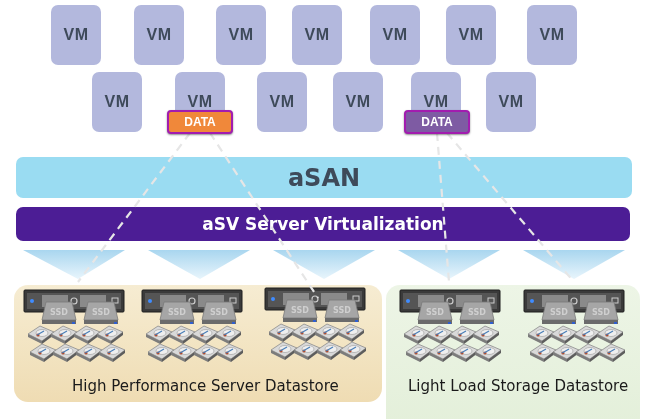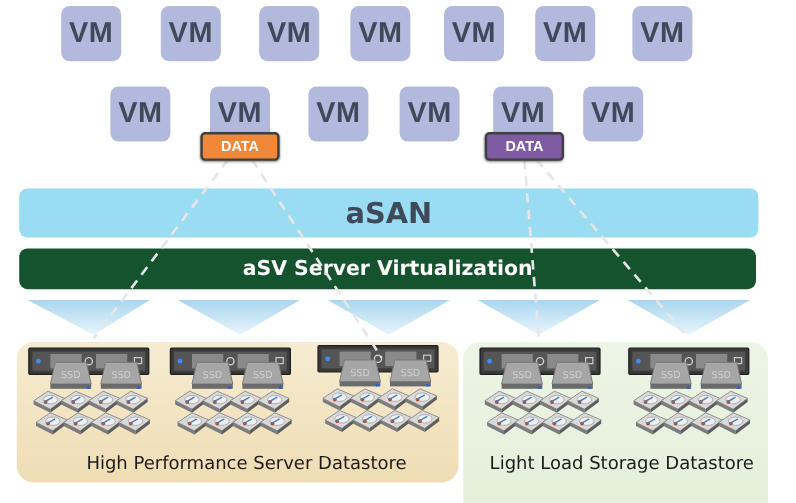--- a/index.html
+++ b/index.html
@@ -1,32 +1,32 @@
 <!DOCTYPE html>
 <html><head>
 <meta charset="utf-8">
 <style>
   html, body { margin:0; padding:0; background:#ffffff; }
   body { width:663px; height:419px; position:relative; overflow:hidden;
          font-family:"DejaVu Sans", sans-serif; }
-  .vm { position:absolute; width:50px; height:46px; border-radius:7px;
-        background:#b3b8dd; color:#3e4a5a; font-weight:bold; font-size:24px;
+  .vm { position:absolute; width:50px; height:60px; border-radius:7px;
+        background:#b3b8dd; color:#3e4a5a; font-weight:bold; font-size:16px;
         display:flex; align-items:center; justify-content:center;
         font-family:"Liberation Sans", sans-serif; letter-spacing:0.5px; }
   .badge { position:absolute; width:62px; height:20px; border-radius:4px;
            color:#fff; font-weight:bold; font-size:12px;
            display:flex; align-items:center; justify-content:center;
-           border:2px solid #404040; box-shadow:0 1px 2px rgba(0,0,0,0.45);
+           border:2px solid #a21caf; box-shadow:0 1px 2px rgba(0,0,0,0.45);
            font-family:"Liberation Sans", sans-serif; }
   .bar { position:absolute; border-radius:7px; display:flex; align-items:center;
          justify-content:center; font-weight:bold; }
   .store { position:absolute; border-radius:14px; }
   .store-label { position:absolute; font-size:15px; color:#1a1a1a;
                  font-family:"DejaVu Sans", sans-serif; white-space:nowrap; }
-  .server { position:absolute; width:106px; height:76px; }
+  .server { position:absolute; width:106px; height:76px;font-weight:bold; }
   svg.overlay { position:absolute; left:0; top:0; }
 </style>
 </head>
 <body>
 
 <div class="vm" style="left:51px;top:5px">VM</div>
 <div class="vm" style="left:134px;top:5px">VM</div>
 <div class="vm" style="left:216px;top:5px">VM</div>
 <div class="vm" style="left:292px;top:5px">VM</div>
 <div class="vm" style="left:370px;top:5px">VM</div>
@@ -37,21 +37,21 @@
 <div class="vm" style="left:175px;top:72px">VM</div>
 <div class="vm" style="left:257px;top:72px">VM</div>
 <div class="vm" style="left:333px;top:72px">VM</div>
 <div class="vm" style="left:411px;top:72px">VM</div>
 <div class="vm" style="left:486px;top:72px">VM</div>
 
 <div class="bar" id="asan-bar" style="left: 16px; top: 157px; width: 616px; height: 41px; font-size: 24px; background: rgb(154, 220, 242); color: rgb(62, 74, 90);">
   <span>aSAN</span>
 </div>
 
-<div class="bar" id="asv-bar" style="left: 16px; top: 207px; width: 614px; height: 34px; font-size: 17px; background: #14532d; color: rgb(255, 255, 255);">
+<div class="bar" id="asv-bar" style="left: 16px; top: 207px; width: 614px; height: 34px; font-size: 17px; background: #4c1d95; color: rgb(255, 255, 255);">
   <span>aSV Server Virtualization</span>
 </div>
 
 <svg class="overlay" width="663" height="419" style="z-index:1">
   <defs>
     <linearGradient id="triGrad" x1="0" y1="0" x2="0" y2="1">
       <stop offset="0" stop-color="#a9d6ef"></stop>
       <stop offset="1" stop-color="#e8f5fc"></stop>
     </linearGradient>
   </defs>

